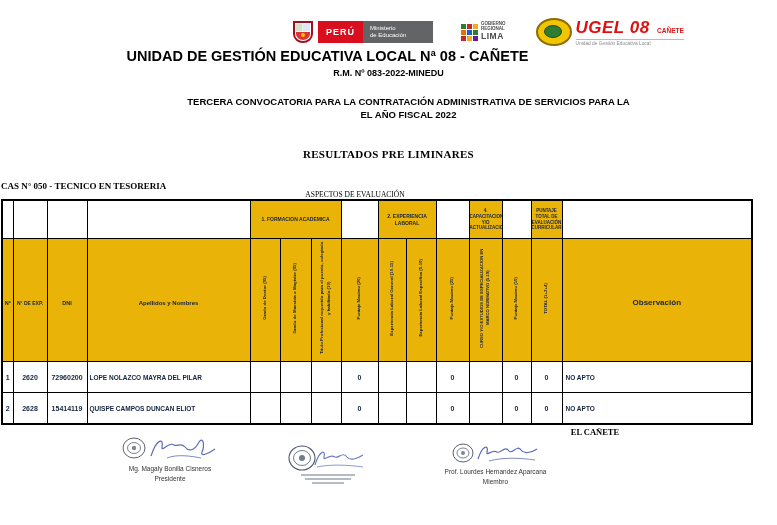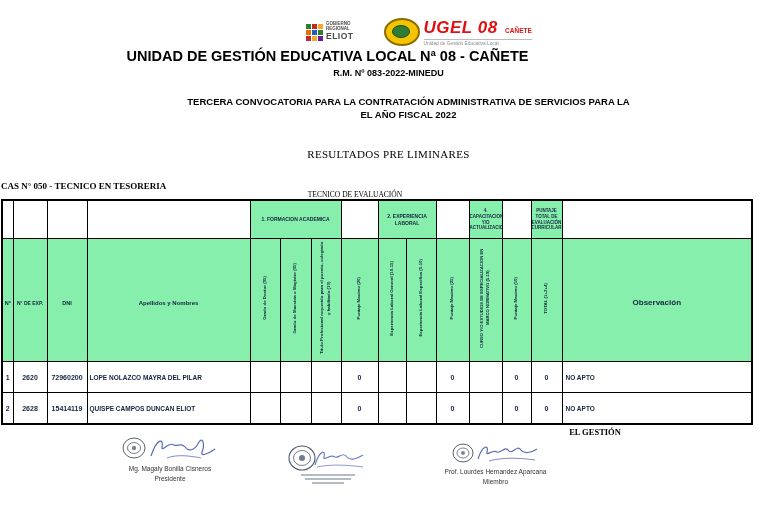--- a/index.html
+++ b/index.html
@@ -29,30 +29,30 @@
   .ugel-txt .small-red{color:#e01010;font-weight:bold;font-size:6.5px;margin-left:3px;}
   .ugel-txt .tag{font-size:4.8px;color:#8a8a8a;border-top:1px solid #bbb;margin-top:1px;padding-top:1px;}
   
   .doc-title{position:absolute;top:48px;left:0;width:655px;text-align:center;
     font-size:14.5px;font-weight:bold;}
   .rm-line{position:absolute;top:68px;left:0;width:777px;text-align:center;
     font-size:9px;font-weight:bold;}
   .conv{position:absolute;top:95px;left:0;width:777px;text-align:center;
     font-size:9.5px;font-weight:bold;line-height:13px;padding-left:20px;}
   .resultados{position:absolute;top:148px;left:0;width:777px;text-align:center;
-    font-family:"Liberation Serif",serif;font-size:11px;font-weight:normal;letter-spacing:.3px;}
+    font-family:"Liberation Serif",serif;font-size:11px;font-weight:bold;letter-spacing:.3px;}
   .cas-line{position:absolute;top:181px;left:1px;
     font-family:"Liberation Serif",serif;font-size:9px;font-weight:bold;}
   .aspectos{position:absolute;top:190px;left:180px;width:350px;text-align:center;
     font-family:"Liberation Serif",serif;font-size:7.5px;}
   
   table.eval{position:absolute;top:199px;left:1px;width:750px;
     border-collapse:collapse;table-layout:fixed;border:2px solid #000;color:#15233f;}
   table.eval td{border:1px solid #000;padding:0;overflow:hidden;vertical-align:middle;}
-  td.gray{background:#86efac;}
+  td.gray{background:#eab308;}
   td.thickR{border-right-width:2px;}
   tr.grp td{height:37px;font-size:5px;font-weight:bold;text-align:center;line-height:1.3;color:#15233f;}
   tr.cols td{height:122px;text-align:center;}
   .hlbl{font-size:5.5px;font-weight:bold;}
   .hlbl-nom{font-size:6px;font-weight:bold;}
   .vtxt{writing-mode:vertical-rl;transform:rotate(180deg);display:inline-block;
     font-size:4.4px;font-weight:bold;line-height:1.5;text-align:center;max-height:114px;}
   .obs-h{font-size:8px;font-weight:bold;}
   tr.data td{height:30px;font-size:7px;font-weight:bold;text-align:center;}
   tr.data td.name{text-align:left;padding-left:2px;font-size:6.5px;}
@@ -63,36 +63,50 @@
   .sig{position:absolute;text-align:center;}
   .sig .art{display:flex;align-items:center;justify-content:center;}
   .sig .nm{font-size:6.5px;color:#333;margin-top:2px;line-height:1.5;}
   .stamp-lines{margin-top:1px;}
   .stamp-lines div{height:2px;background:#9aa4b0;margin:2px auto;opacity:.75;}
 </style>
 </head>
 <body>
 
 <div class="logo-row">
+  <div class="peru-block">
+    <svg class="coat" viewBox="0 0 22 24">
+      <path d="M2 2 h18 v12 a9 8 0 0 1 -9 8 a9 8 0 0 1 -9 -8 z" fill="#fff" stroke="#a01020" stroke-width="2"></path>
+      <rect x="3.5" y="3.5" width="7" height="8" fill="#cfe3cf"></rect>
+      <rect x="11" y="3.5" width="7" height="8" fill="#dfe7f5"></rect>
+      <path d="M4 12 h14 v2 a7 6 0 0 1 -7 6 a7 6 0 0 1 -7 -6 z" fill="#d33"></path>
+      <circle cx="11" cy="15" r="2" fill="#f5c400"></circle>
+    </svg>
+    <div class="peru-red">PERÚ</div>
+    <div class="minedu-gray">
+      <span>Ministerio</span>
+      <span>de Educación</span>
+    </div>
+  </div>
   <div class="grl-block">
     <div class="mosaic">
       <div style="background:#2e7d32"></div>
         <div style="background:#c62828"></div>
         <div style="background:#f9a825"></div>
       <div style="background:#ef6c00"></div>
         <div style="background:#1565c0"></div>
         <div style="background:#2e7d32"></div>
       <div style="background:#c62828"></div>
         <div style="background:#f9a825"></div>
         <div style="background:#6a1b9a"></div>
     </div>
     <div class="grl-txt">
       <div>GOBIERNO</div>
       <div>REGIONAL</div>
-      <div class="lima">ELIOT</div>
+      <div class="lima">LIMA</div>
     </div>
   </div>
   <div class="ugel-block">
     <div class="ugel-oval"></div>
     <div class="ugel-txt">
       <div>
         <span class="big">UGEL 08</span>
         <span class="small-red">CAÑETE</span>
       </div>
       <div class="tag">Unidad de Gestión Educativa Local</div>
@@ -101,21 +115,21 @@
 </div>
 
 <div class="doc-title">UNIDAD DE GESTIÓN EDUCATIVA LOCAL Nª 08 - CAÑETE</div>
 <div class="rm-line">R.M. Nº 083-2022-MINEDU</div>
 <div class="conv">
   <div>TERCERA CONVOCATORIA PARA LA CONTRATACIÓN ADMINISTRATIVA DE SERVICIOS PARA LA</div>
   <div>EL AÑO FISCAL 2022</div>
 </div>
 <div class="resultados">RESULTADOS PRE LIMINARES</div>
 <div class="cas-line">CAS N° 050 - TECNICO EN TESORERIA</div>
-<div class="aspectos">TECNICO DE EVALUACIÓN</div>
+<div class="aspectos">ASPECTOS DE EVALUACIÓN</div>
 
 <table class="eval">
   <colgroup>
     <col style="width:11px">
       <col style="width:34px">
       <col style="width:40px">
       <col style="width:163px">
     <col style="width:30px">
       <col style="width:31px">
       <col style="width:30px">
@@ -190,21 +204,21 @@
     <td></td>
     <td>0</td>
     <td></td>
     <td>0</td>
     <td>0</td>
     <td class="obs">NO APTO</td>
   </tr>
 </tbody>
   </table>
 
-<div class="comite">EL GESTIÓN</div>
+<div class="comite">EL CAÑETE</div>
 
 <div class="sig" style="top:434px;left:100px;width:140px;">
   <div class="art">
     <svg width="26" height="24" viewBox="0 0 26 24">
       <ellipse cx="13" cy="12" rx="11" ry="10" fill="none" stroke="#5a6270" stroke-width="1"></ellipse>
       <ellipse cx="13" cy="12" rx="6.5" ry="5.5" fill="none" stroke="#5a6270" stroke-width=".8"></ellipse>
       <circle cx="13" cy="12" r="2.2" fill="#7d8694"></circle>
     </svg>
     <svg width="72" height="28" viewBox="0 0 72 28">
       <path d="M4 22 C10 4 17 4 15 13 C14 19 22 7 27 11 C30 13 34 8 38 13 C41 17 47 18 52 8 C56 2 58 11 55 18 C53 23 61 20 68 15" fill="none" stroke="#5b6db8" stroke-width="1.2"></path>

